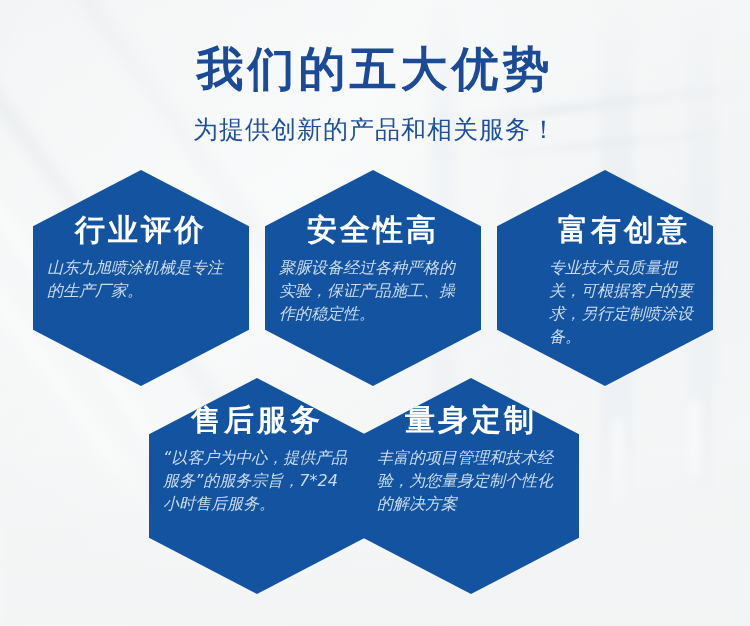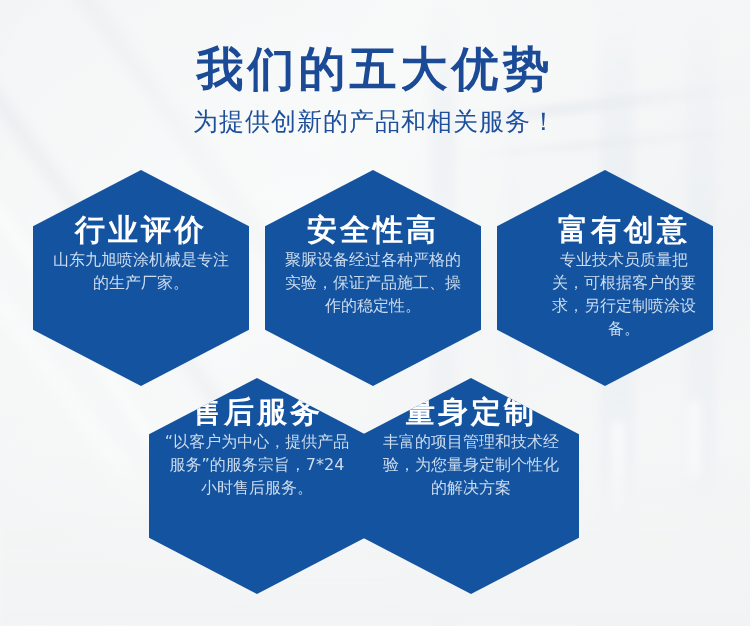--- a/index.html
+++ b/index.html
@@ -117,21 +117,21 @@
   }
   .main-title {
     font-size: 47px;
     line-height: 58px;
     font-weight: bold;
     color: #1b4a96;
     letter-spacing: 4px;
     font-family: "DejaVu Sans", "Liberation Sans", sans-serif;
   }
   .sub-title {
-    margin-top: 8px;
+    margin-top: 16px;
     font-size: 25px;
     line-height: 32px;
     color: #1e4f9c;
     letter-spacing: 1px;
   }
 
   
   .hex {
     position: absolute;
     width: 216px;
@@ -148,36 +148,38 @@
   .hex .hex-title {
     margin-top: 42px;
     font-size: 30px;
     line-height: 36px;
     font-weight: bold;
     color: #ffffff;
     letter-spacing: 3px;
     white-space: nowrap;
   }
   .hex .hex-body {
+    margin-top: 8px;
     font-size: 16px;
     line-height: 23px;
     color: #ccdcef;
-    text-align: center;
+    text-align: left;
     padding: 0 8px;
     max-width: 196px;
+    font-style: italic;
   }
 
   
   .hex-1 { left: 33px;  top: 170px; }
   .hex-2 { left: 265px; top: 170px; }
   .hex-3 { left: 497px; top: 170px; padding-left: 44px; }
   .hex-4 { left: 149px; top: 378px; }
   .hex-5 { left: 363px; top: 378px; }
 
-  .hex-4 .hex-title, .hex-5 .hex-title { margin-top: 16px; }
+  .hex-4 .hex-title, .hex-5 .hex-title { margin-top: 24px; }
 </style>
 </head>
 <body>
 
 <div class="stage">
 
   <div class="bg-base"></div>
   <div class="bg-diag"></div>
   <div class="bg-diag2"></div>
   <div class="bg-col c4"></div>

